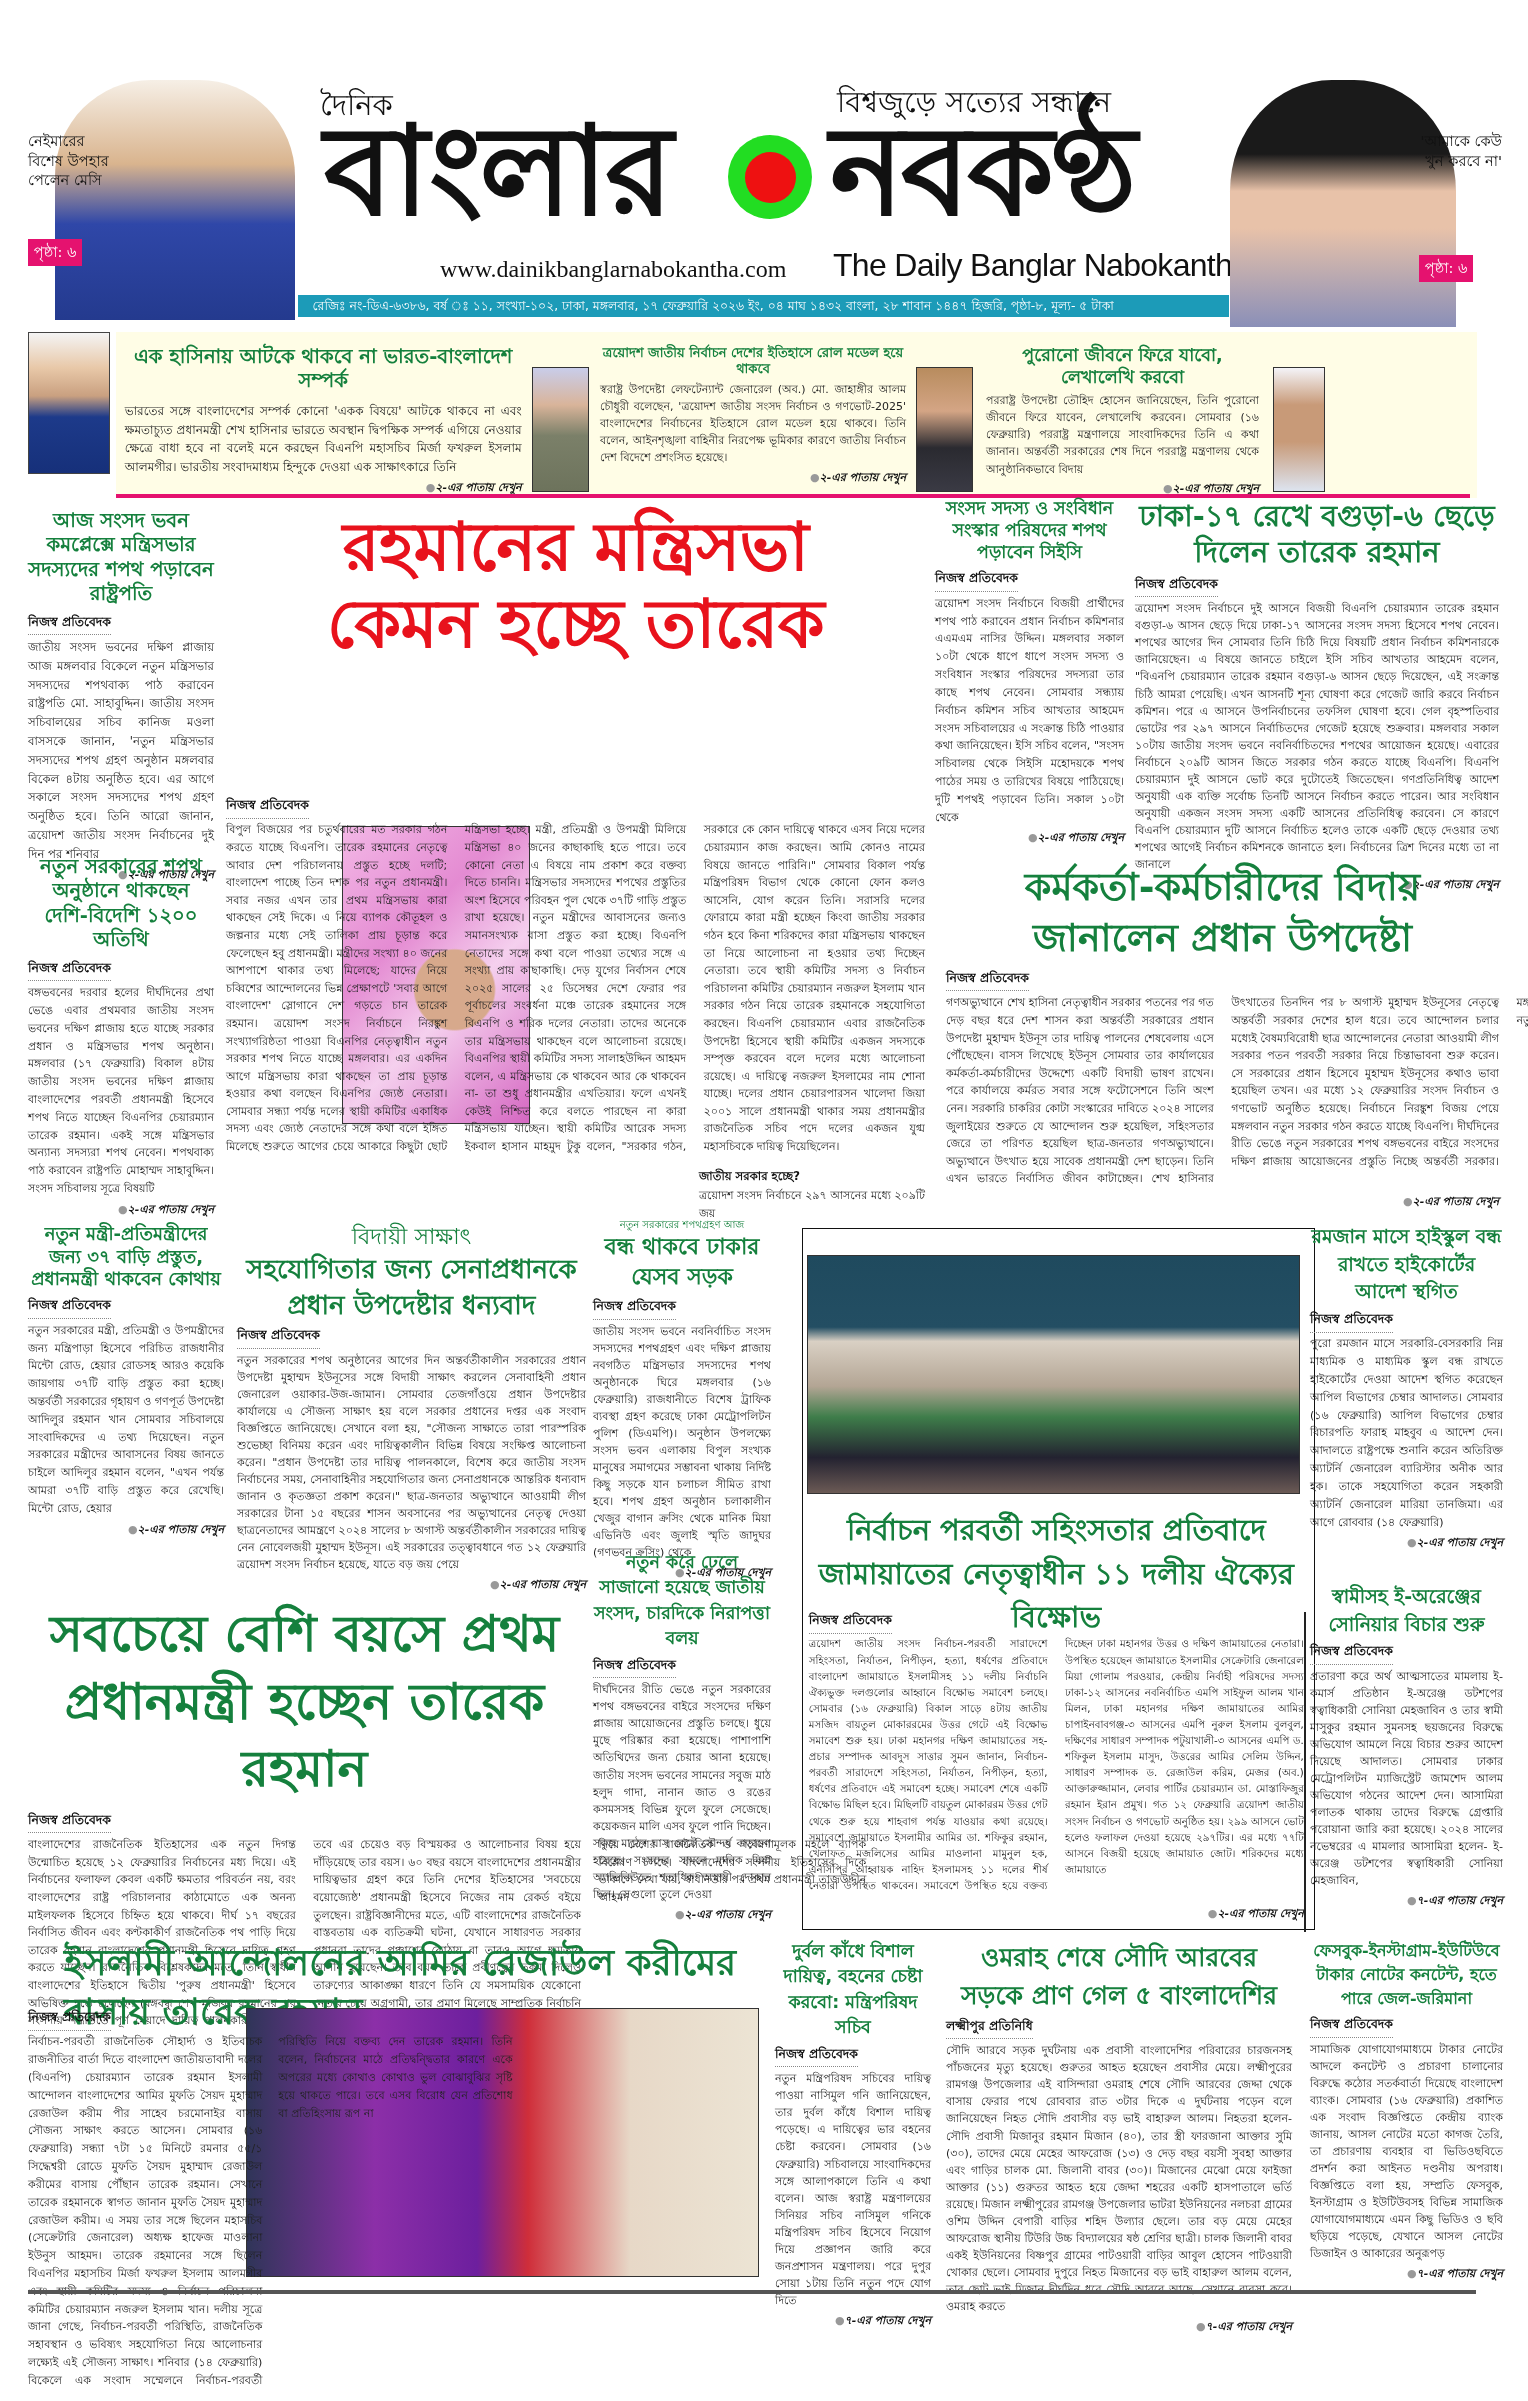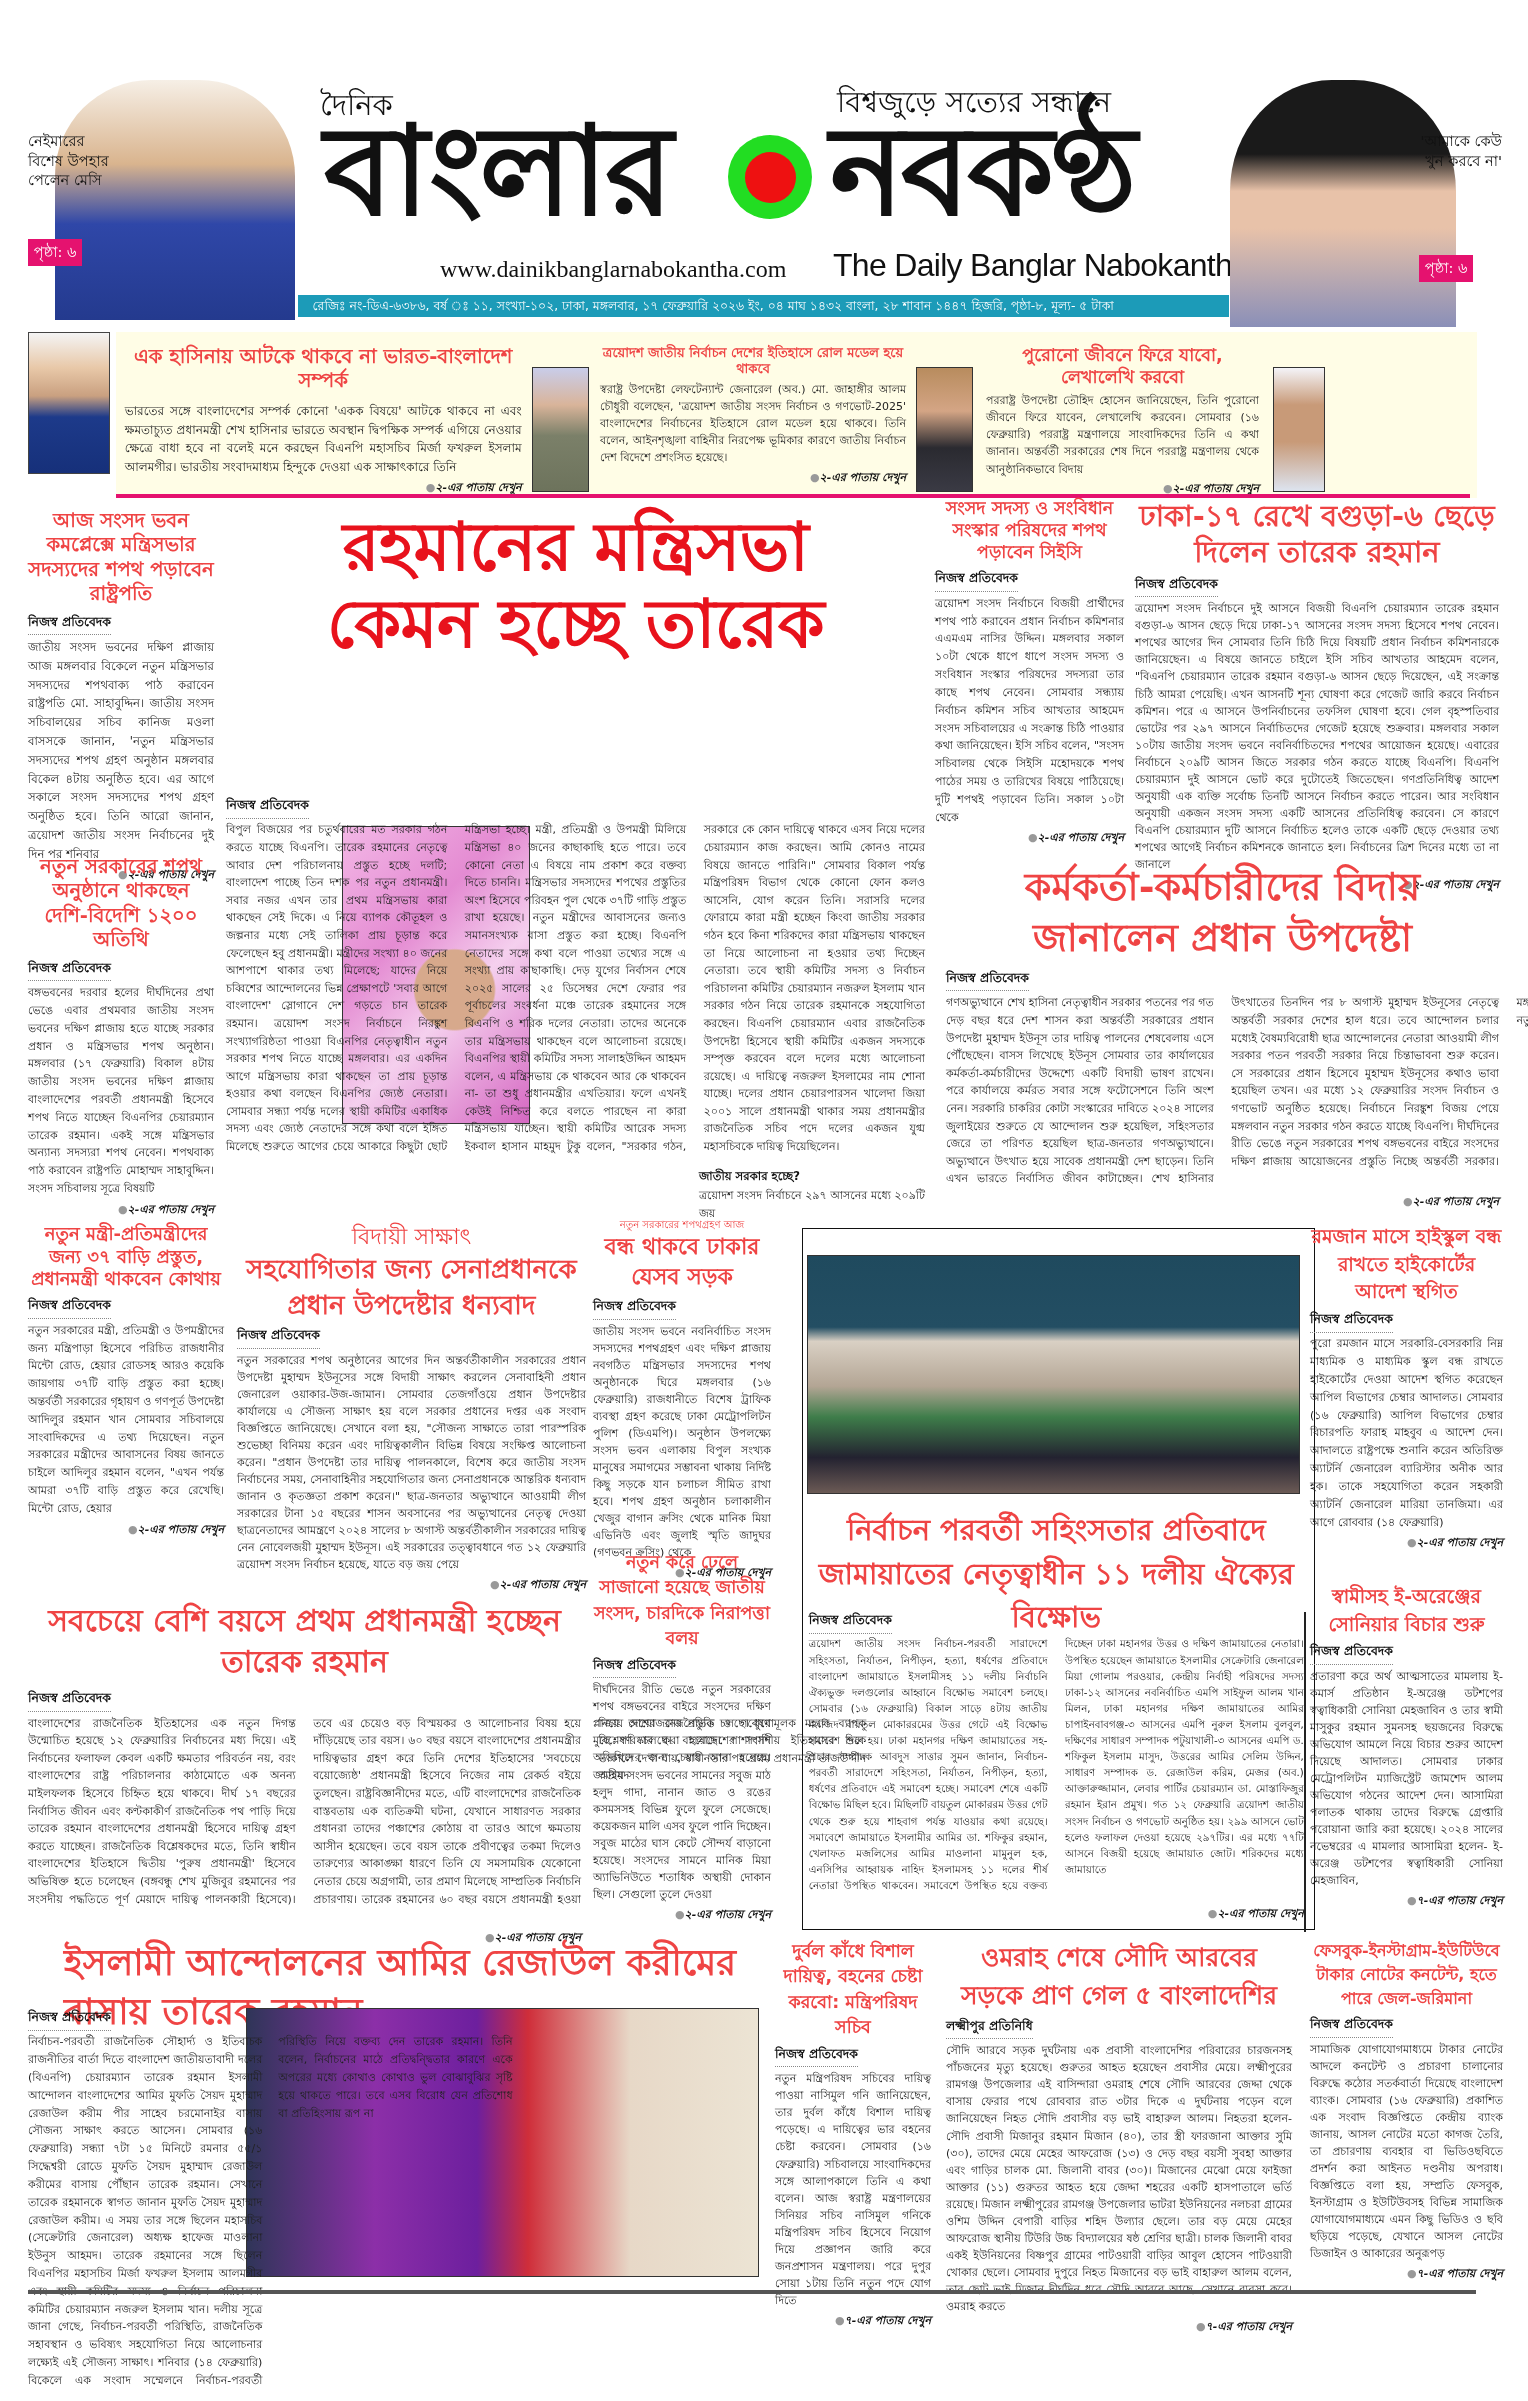--- a/index.html
+++ b/index.html
@@ -1,19 +1,19 @@
 <!DOCTYPE html>
 <html style="font-size:11.6px"><head>
 <meta charset="utf-8">
 <style>
 *{box-sizing:border-box;margin:0;padding:0}
 html,body{width:1528px;height:2401px;background:#fff;overflow:hidden}
 body{position:relative;font-family:"DejaVu Sans","Liberation Sans",sans-serif;color:#111}
 .abs{position:absolute}
-.hl{font-family:"DejaVu Sans",sans-serif;font-weight:bold;text-align:center;line-height:1.25;color:#ef4444}
+.hl{font-family:"DejaVu Sans",sans-serif;font-weight:bold;text-align:center;line-height:1.25;color:#15803d}
 .byline{font-weight:bold;font-size:12.4px;border-bottom:1.5px dotted #888;display:inline-block;padding-bottom:1.5px;margin-bottom:2.9px}
 .body{font-size:11.6px;line-height:1.62;text-align:justify;color:#222}
 .cont{font-size:11px;font-style:italic;font-weight:bold;text-align:right;margin-top:2.9px}
 .cont::before{content:"\25CF ";color:#999;font-style:normal}
 .photo{border:1.5px solid #333;overflow:hidden}
 .rule{background:#e5126f}
 .vrule{background:#222}
 .pagebadge{background:#e5126f;color:#fff;font-size:14.6px;font-weight:normal;padding:1.5px 5.8px}
 .col2{column-count:2;column-gap:17.5px}
 .col3{column-count:3;column-gap:17.5px}
@@ -148,21 +148,21 @@
 </div>
 
 <div class="abs" style="left:1310px;top:1223px;width:193px">
   <div class="hl" style="font-size:19px;line-height:1.45">রমজান মাসে হাইস্কুল বন্ধ রাখতে হাইকোর্টের আদেশ স্থগিত</div>
   <div class="byline" style="margin-top:4.4px">নিজস্ব প্রতিবেদক</div>
   <div class="body" style="font-size:11px">পুরো রমজান মাসে সরকারি-বেসরকারি নিম্ন মাধ্যমিক ও মাধ্যমিক স্কুল বন্ধ রাখতে হাইকোর্টের দেওয়া আদেশ স্থগিত করেছেন আপিল বিভাগের চেম্বার আদালত। সোমবার (১৬ ফেব্রুয়ারি) আপিল বিভাগের চেম্বার বিচারপতি ফারাহ মাহবুব এ আদেশ দেন। আদালতে রাষ্ট্রপক্ষে শুনানি করেন অতিরিক্ত অ্যাটর্নি জেনারেল ব্যারিস্টার অনীক আর হক। তাকে সহযোগিতা করেন সহকারী অ্যাটর্নি জেনারেল মারিয়া তানজিমা। এর আগে রোববার (১৪ ফেব্রুয়ারি)</div>
   <div class="cont">২-এর পাতায় দেখুন</div>
 </div>
 
 <div class="abs" style="left:28px;top:1601px;width:553px">
-  <div class="hl" style="font-size:30px;line-height:1.35">সবচেয়ে বেশি বয়সে প্রথম প্রধানমন্ত্রী হচ্ছেন তারেক রহমান</div>
+  <div class="hl" style="font-size:50px;line-height:1.35">সবচেয়ে বেশি বয়সে প্রথম প্রধানমন্ত্রী হচ্ছেন তারেক রহমান</div>
   <div class="byline" style="margin-top:7.3px">নিজস্ব প্রতিবেদক</div>
   <div class="body col2" style="font-size:11px;line-height:1.6;height:211px">বাংলাদেশের রাজনৈতিক ইতিহাসের এক নতুন দিগন্ত উন্মোচিত হয়েছে ১২ ফেব্রুয়ারির নির্বাচনের মধ্য দিয়ে। এই নির্বাচনের ফলাফল কেবল একটি ক্ষমতার পরিবর্তন নয়, বরং বাংলাদেশের রাষ্ট্র পরিচালনার কাঠামোতে এক অনন্য মাইলফলক হিসেবে চিহ্নিত হয়ে থাকবে। দীর্ঘ ১৭ বছরের নির্বাসিত জীবন এবং কণ্টকাকীর্ণ রাজনৈতিক পথ পাড়ি দিয়ে তারেক রহমান বাংলাদেশের প্রধানমন্ত্রী হিসেবে দায়িত্ব গ্রহণ করতে যাচ্ছেন। রাজনৈতিক বিশ্লেষকদের মতে, তিনি স্বাধীন বাংলাদেশের ইতিহাসে দ্বিতীয় 'পুরুষ প্রধানমন্ত্রী' হিসেবে অভিষিক্ত হতে চলেছেন (বঙ্গবন্ধু শেখ মুজিবুর রহমানের পর সংসদীয় পদ্ধতিতে পূর্ণ মেয়াদে দায়িত্ব পালনকারী হিসেবে)। তবে এর চেয়েও বড় বিস্ময়কর ও আলোচনার বিষয় হয়ে দাঁড়িয়েছে তার বয়স। ৬০ বছর বয়সে বাংলাদেশের প্রধানমন্ত্রীর দায়িত্বভার গ্রহণ করে তিনি দেশের ইতিহাসের 'সবচেয়ে বয়োজ্যেষ্ঠ' প্রধানমন্ত্রী হিসেবে নিজের নাম রেকর্ড বইয়ে তুলছেন। রাষ্ট্রবিজ্ঞানীদের মতে, এটি বাংলাদেশের রাজনৈতিক বাস্তবতায় এক ব্যতিক্রমী ঘটনা, যেখানে সাধারণত সরকার প্রধানরা তাদের পঞ্চাশের কোঠায় বা তারও আগে ক্ষমতায় আসীন হয়েছেন। তবে বয়স তাকে প্রবীণত্বের তকমা দিলেও তারুণ্যের আকাঙ্ক্ষা ধারণে তিনি যে সমসাময়িক যেকোনো নেতার চেয়ে অগ্রগামী, তার প্রমাণ মিলেছে সাম্প্রতিক নির্বাচনি প্রচারণায়। তারেক রহমানের ৬০ বছর বয়সে প্রধানমন্ত্রী হওয়া নিয়ে দেশের রাজনৈতিক ও গবেষণামূলক মহলে ব্যাপক বিশ্লেষণ চলছে। বাংলাদেশের সংসদীয় ইতিহাসের দিকে তাকালে দেখা যায়, স্বাধীনতার পর প্রথম প্রধানমন্ত্রী তাজউদ্দীন আহমদ</div>
   <div class="cont">২-এর পাতায় দেখুন</div>
 </div>
 <div class="abs" style="left:593px;top:1550px;width:178px">
   <div class="hl" style="font-size:17.5px;line-height:1.45">নতুন করে ঢেলে সাজানো হয়েছে জাতীয় সংসদ, চারদিকে নিরাপত্তা বলয়</div>
   <div class="byline" style="margin-top:4.4px">নিজস্ব প্রতিবেদক</div>
   <div class="body" style="font-size:11px;line-height:1.55">দীর্ঘদিনের রীতি ভেঙে নতুন সরকারের শপথ বঙ্গভবনের বাইরে সংসদের দক্ষিণ প্লাজায় আয়োজনের প্রস্তুতি চলছে। ধুয়ে মুছে পরিষ্কার করা হয়েছে। পাশাপাশি অতিথিদের জন্য চেয়ার আনা হয়েছে। জাতীয় সংসদ ভবনের সামনের সবুজ মাঠ হলুদ গাদা, নানান জাত ও রঙের কসমসসহ বিভিন্ন ফুলে ফুলে সেজেছে। কয়েকজন মালি এসব ফুলে পানি দিচ্ছেন। সবুজ মাঠের ঘাস কেটে সৌন্দর্য বাড়ানো হয়েছে। সংসদের সামনে মানিক মিয়া অ্যাভিনিউতে শতাধিক অস্থায়ী দোকান ছিল। সেগুলো তুলে দেওয়া</div>
   <div class="cont">২-এর পাতায় দেখুন</div>
 </div>

